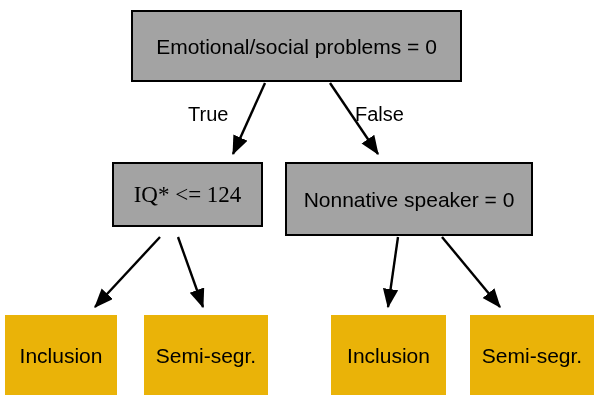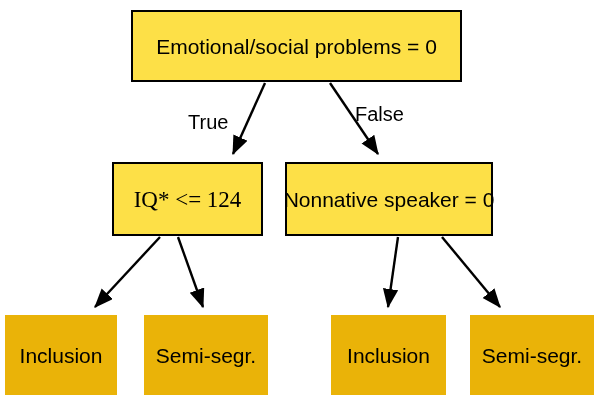--- a/index.html
+++ b/index.html
@@ -29,21 +29,21 @@
     display: flex;
     align-items: center;
     justify-content: center;
     text-align: center;
     color: #000000;
     white-space: nowrap;
     line-height: 1;
   }
 
   .node-decision {
-    background: #fde047;
+    background: #a3a3a3;
     border: 2px solid #000000;
     font-size: 21px;
     font-family: "Liberation Sans", sans-serif;
   }
 
   
   .node-serif {
     font-family: "Liberation Serif", serif;
     font-size: 23px;
   }
@@ -59,28 +59,28 @@
     position: absolute;
     color: #000000;
     font-size: 20px;
     font-family: "Liberation Sans", sans-serif;
     white-space: nowrap;
     line-height: 1;
   }
 
   
   #node-root        { left: 131px; top: 10px;  width: 331px; height: 72px; }
-  #node-iq          { left: 112px; top: 162px; width: 151px; height: 74px; }
-  #node-nonnative   { left: 285px; top: 162px; width: 208px; height: 74px; }
+  #node-iq          { left: 112px; top: 162px; width: 151px; height: 65px; }
+  #node-nonnative   { left: 285px; top: 162px; width: 248px; height: 74px; }
   #leaf-0           { left: 5px;   top: 315px; width: 112px; height: 80px; }
   #leaf-1           { left: 144px; top: 315px; width: 124px; height: 80px; }
   #leaf-2           { left: 331px; top: 315px; width: 115px; height: 80px; }
   #leaf-3           { left: 470px; top: 315px; width: 124px; height: 80px; }
 
-  #label-true       { left: 188px; top: 112px; }
+  #label-true       { left: 188px; top: 104px; }
   #label-false      { left: 355px; top: 104px; }
 </style>
 </head>
 <body>
 
 <svg id="tree-canvas" viewBox="0 0 600 400" xmlns="http://www.w3.org/2000/svg">
   <defs>
     <marker id="arrowhead" markerWidth="9" markerHeight="9" refX="7.5" refY="3.2" orient="auto" markerUnits="strokeWidth">
       <path d="M0,0 L8,3.2 L0,6.4 z" fill="#000000"></path>
     </marker>

